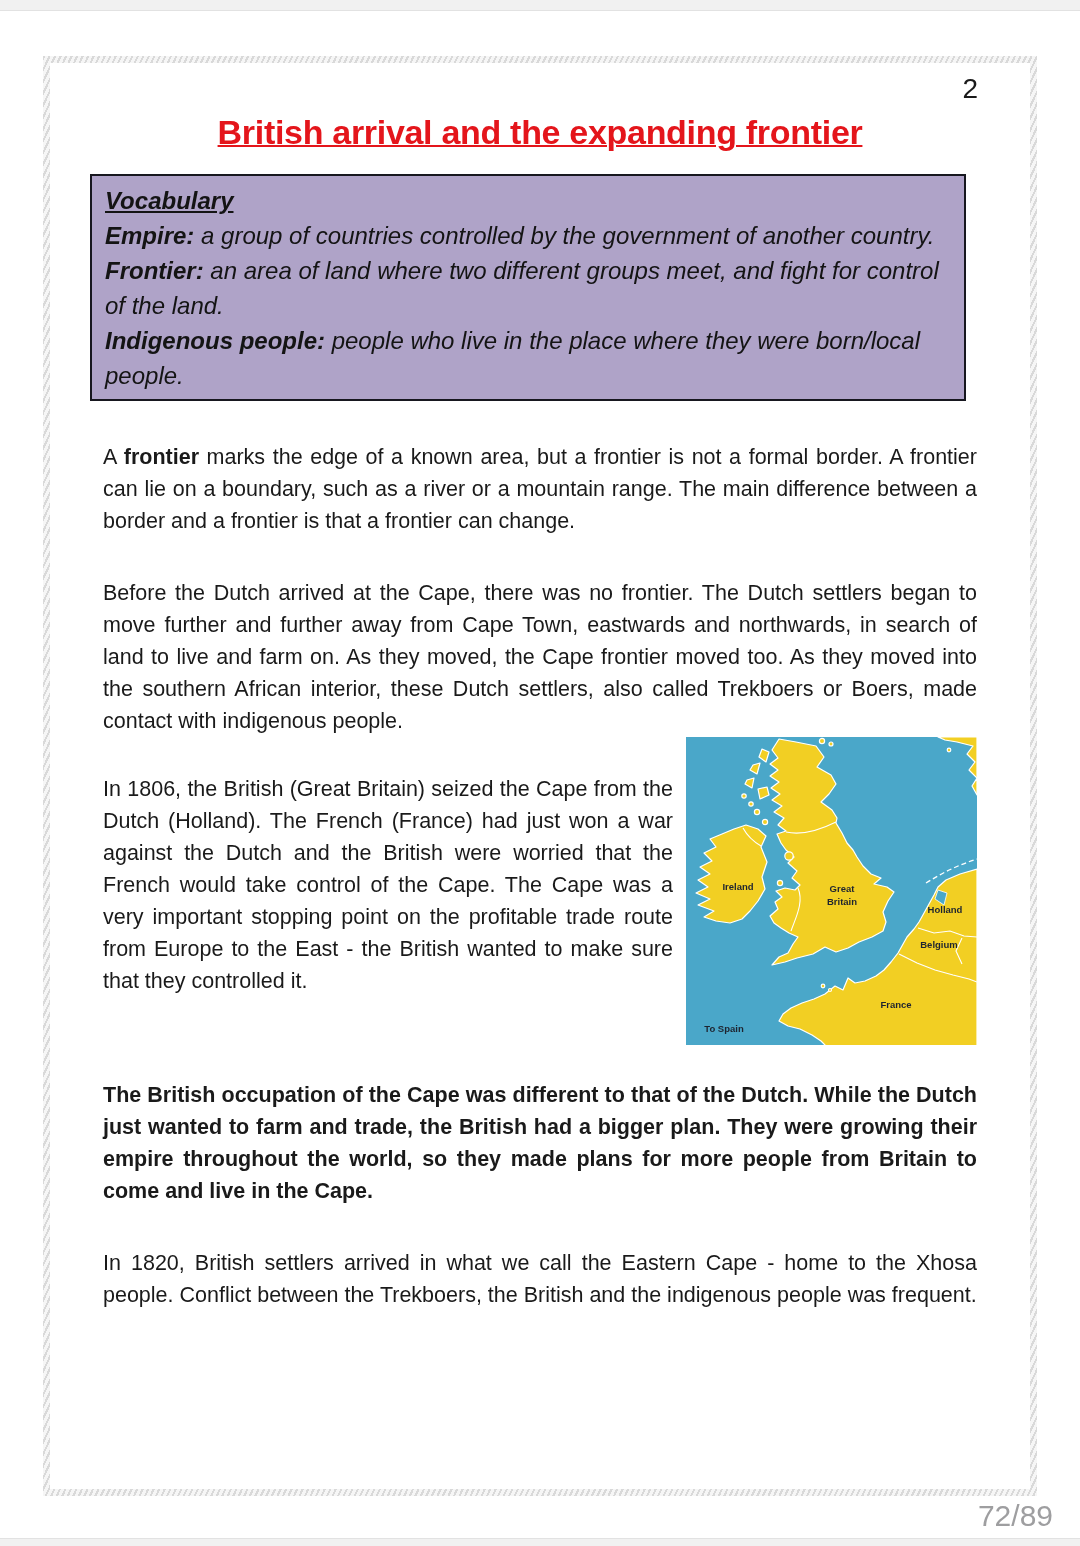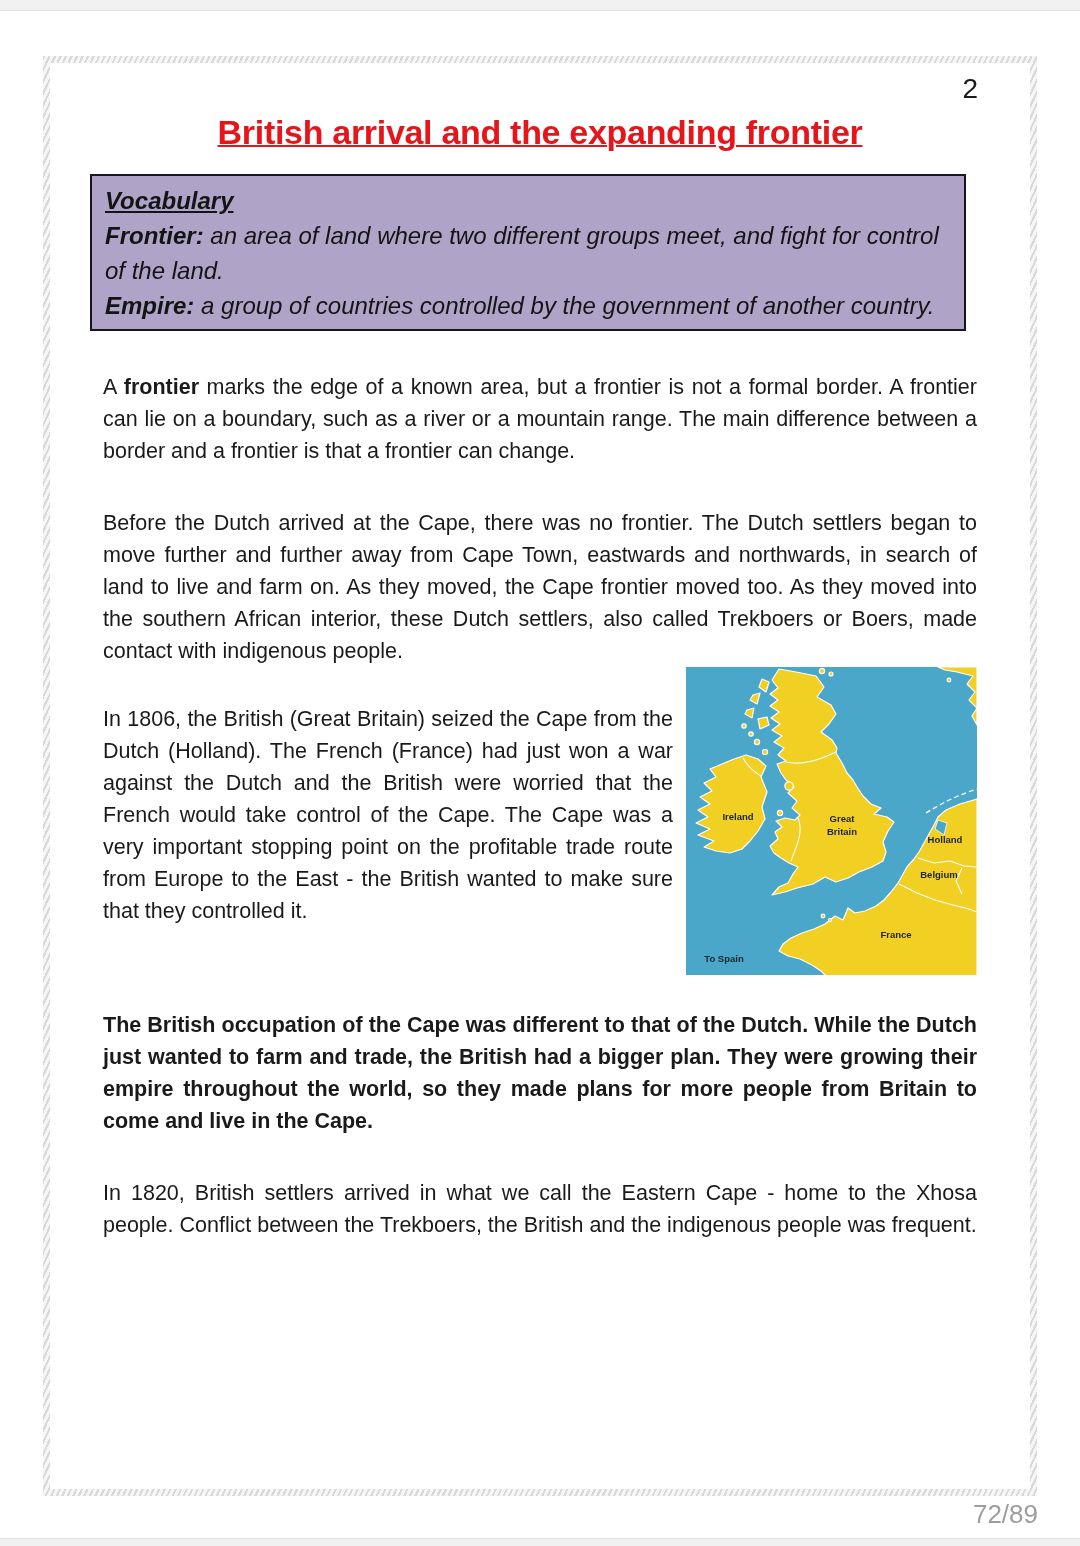--- a/index.html
+++ b/index.html
@@ -75,22 +75,22 @@
   .land { fill:var(--land, #f2cf23); stroke:var(--map-stroke, #ffffff); stroke-width:1.2; stroke-linejoin:round; }
   .sea-patch { fill:var(--sea, #4aa7c9); stroke:var(--map-stroke, #ffffff); stroke-width:0.8; }
   .iborder { fill:none; stroke:var(--map-stroke, #ffffff); stroke-width:1.1; }
   .frisian { fill:none; stroke:var(--map-stroke, #ffffff); stroke-width:1.3; stroke-dasharray:5 3; }
   .map-labels text {
     fill:var(--map-label, #1e2430);
     font-size:9.5px; font-weight:600;
     font-family:"Liberation Sans", sans-serif;
   }
   .viewer-footer {
-    position:absolute; top:1499px; right:42px;
-    font-size:26px; color:var(--footer-gray, #9e9ea0);
+    position:absolute; top:1499px; right:27px;
+    font-size:30px; color:var(--footer-gray, #9e9ea0);
   }
 </style>
 </head>
 <body>
 
 <div class="gap-strip-top"></div>
 
 <div class="doc-page">
   <div class="doc-inner">
 
@@ -98,22 +98,23 @@
 
     <div class="doc-title">
       <span>British arrival and the expanding frontier</span>
     </div>
 
     <div class="vocab-box">
       <div class="vocab-heading">
         <span>Vocabulary</span>
       </div>
       <div>
+          <div class="vocab-entry"><b class="vocab-term">Empire:</b><span> a group of countries controlled by the government of another country.</span></div>
           <div class="vocab-entry"><b class="vocab-term">Frontier:</b><span> an area of land where two different groups meet, and fight for control of the land.</span></div>
-          <div class="vocab-entry"><b class="vocab-term">Empire:</b><span> a group of countries controlled by the government of another country.</span></div>
+          <div class="vocab-entry"><b class="vocab-term">Indigenous people:</b><span> people who live in the place where they were born/local people.</span></div>
         </div>
     </div>
 
     <div class="content">
 
       <p class="para"><span>A </span><b>frontier</b><span> marks the edge of a known area, but a frontier is not a formal border. A frontier can lie on a boundary, such as a river or a mountain range.  The main difference between a border and a frontier is that a frontier can change.</span></p>
 
       <p class="para"><span>Before the Dutch arrived at the Cape, there was no frontier. The Dutch settlers began to move further and further away from Cape Town, eastwards and northwards, in search of land to live and farm on.  As they moved, the Cape frontier moved too. As they moved into the southern African interior, these Dutch settlers, also called Trekboers or Boers, made contact with indigenous people.</span></p>
 
       <div class="para-map-row">

